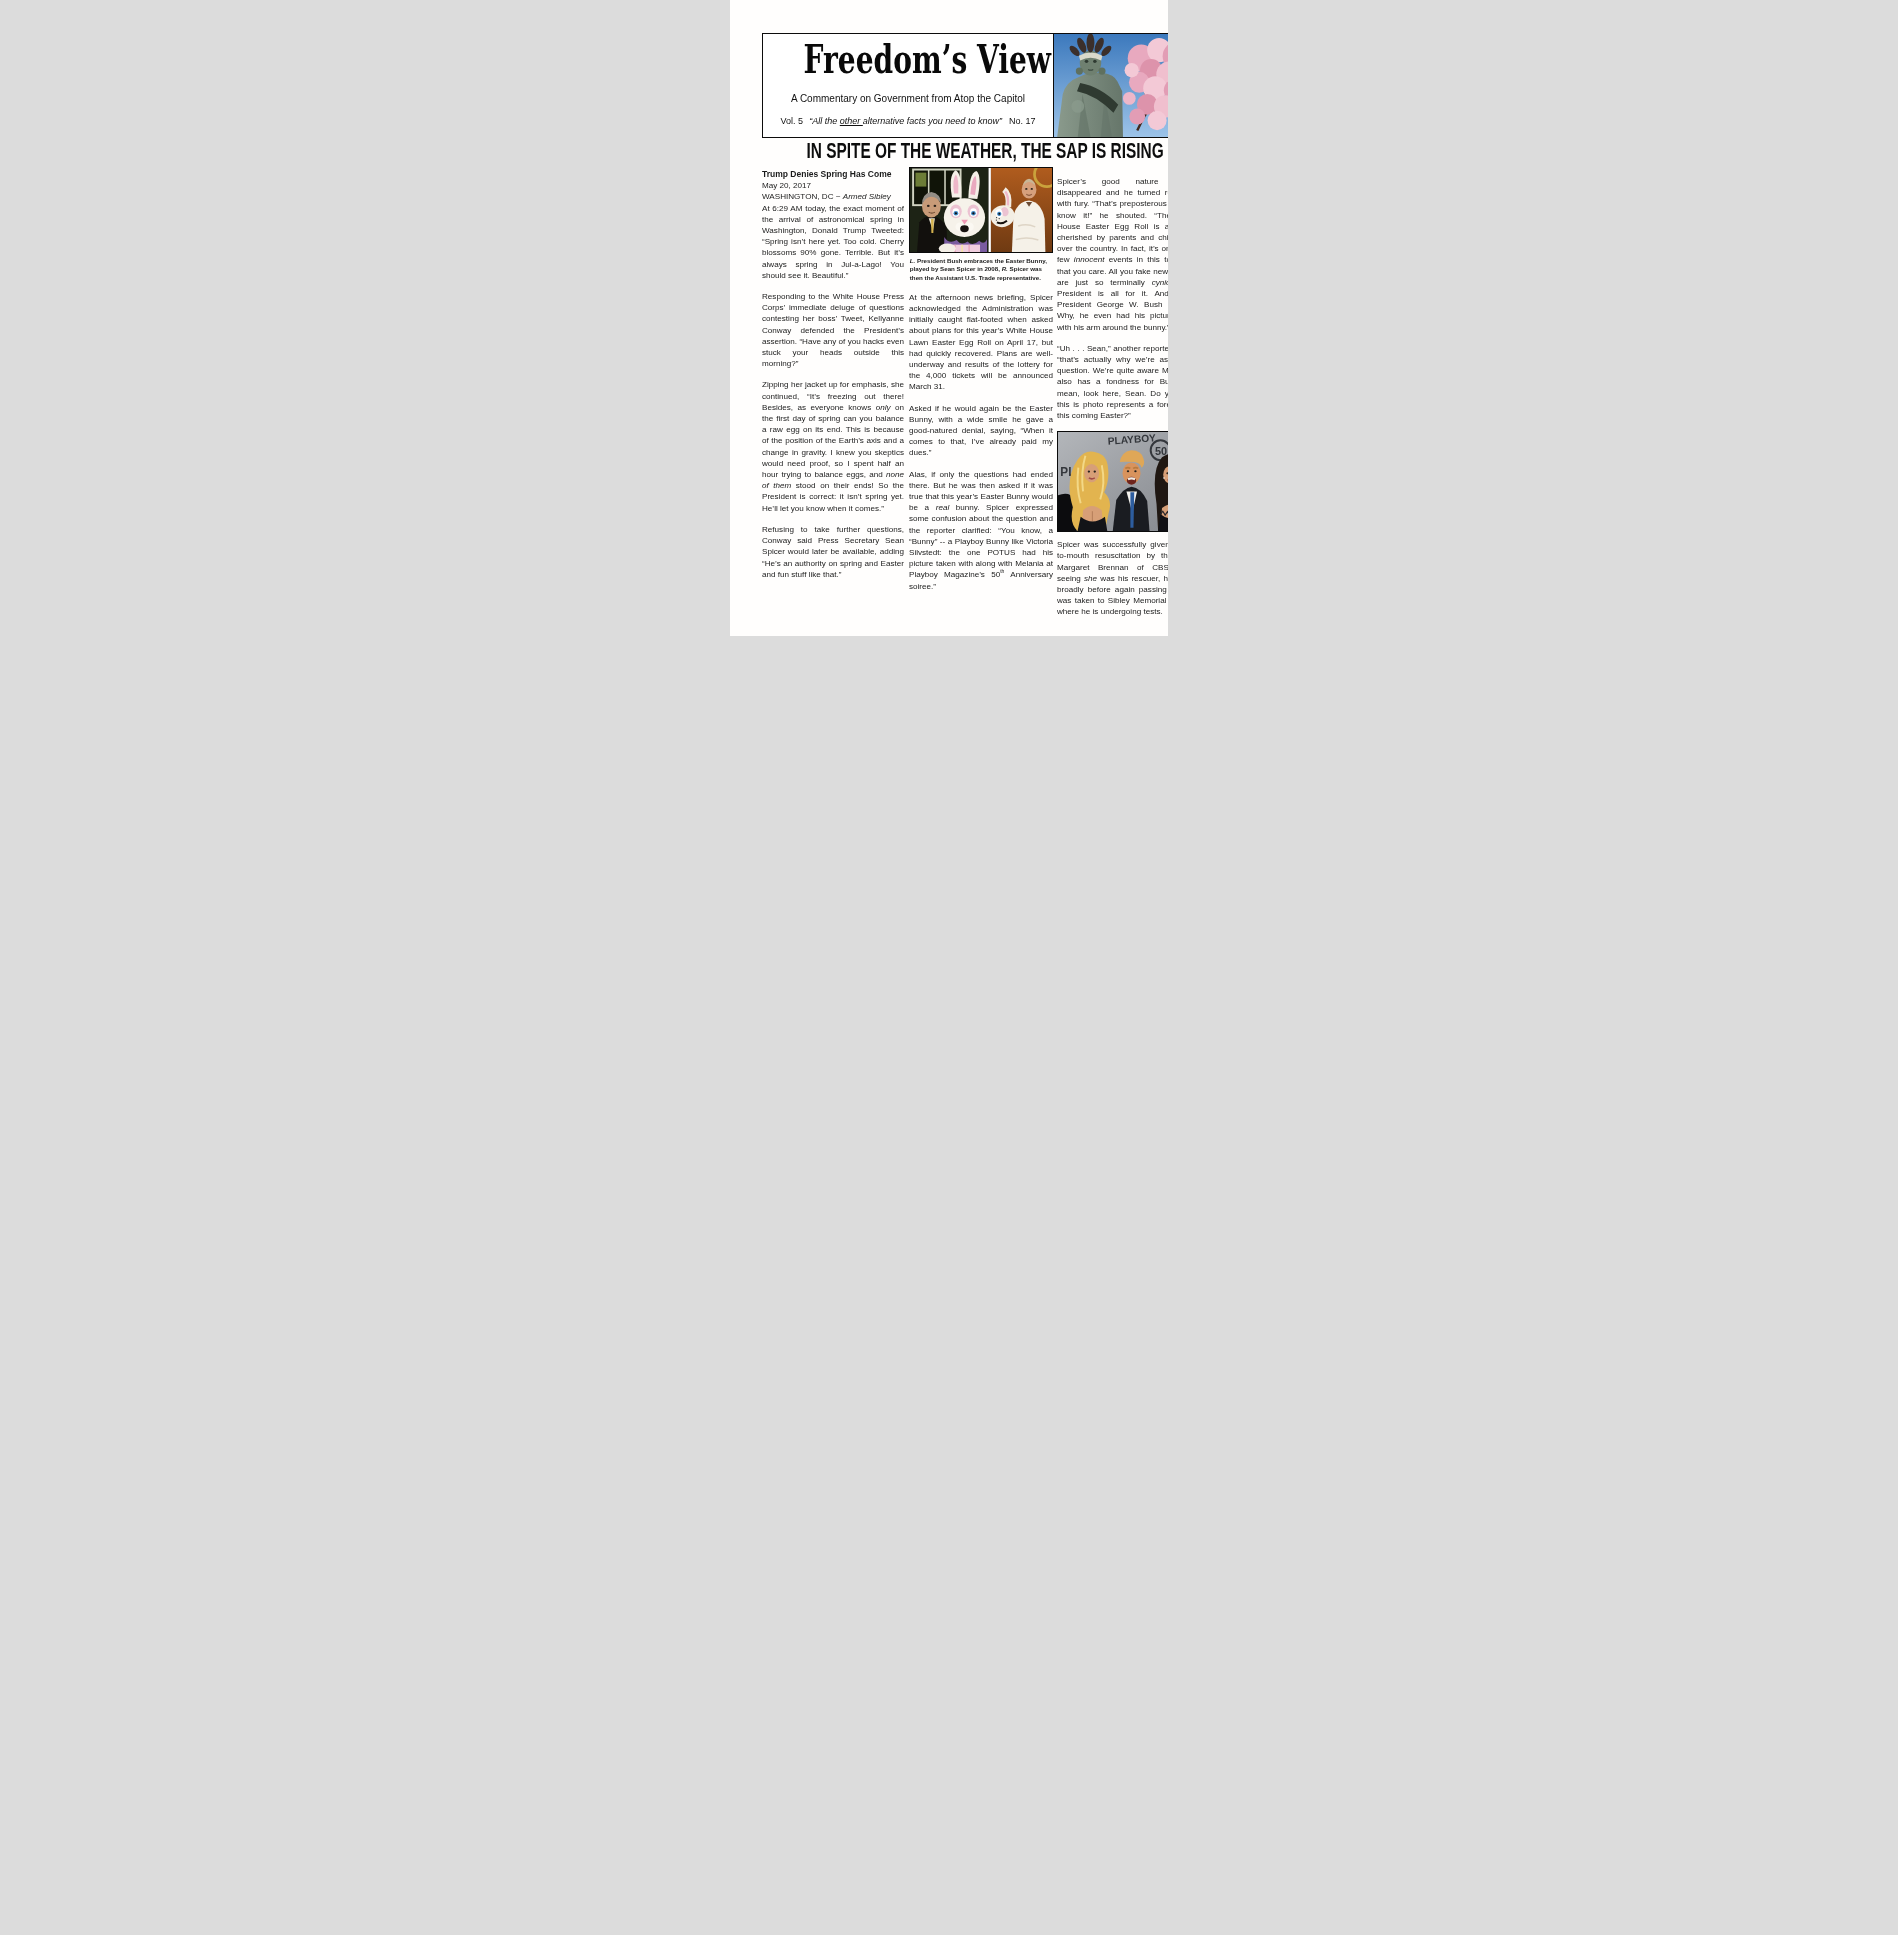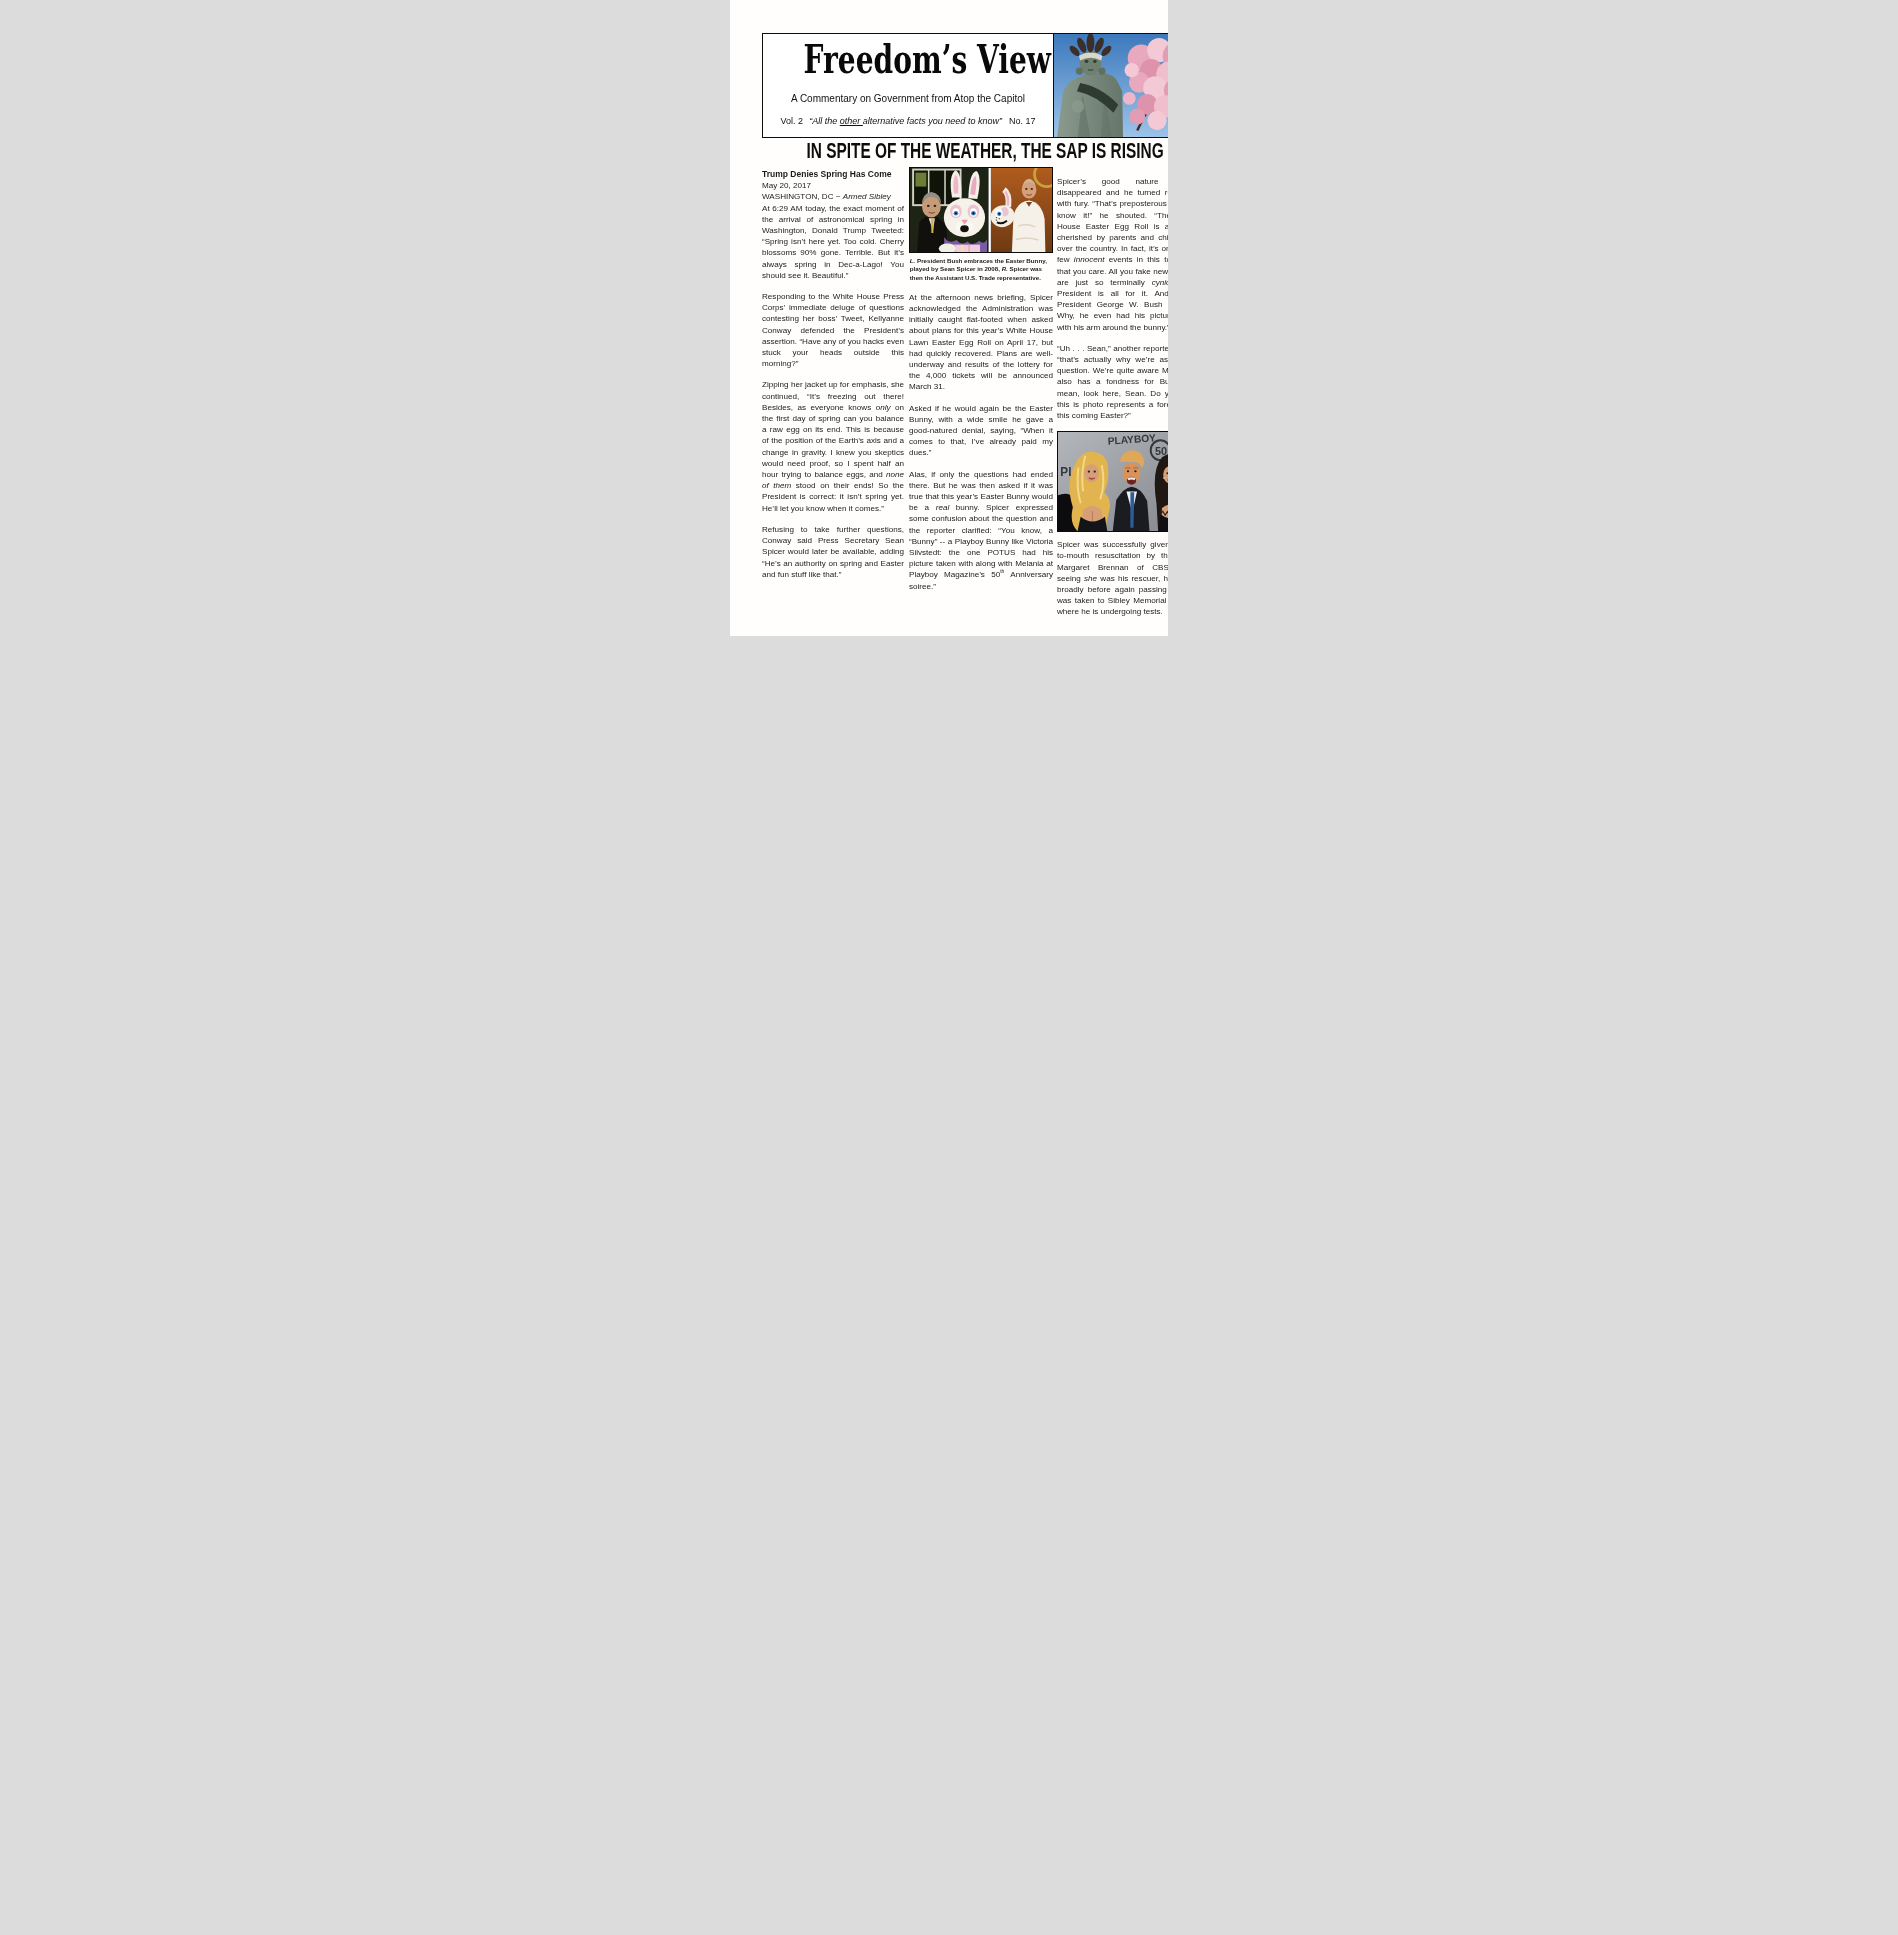--- a/index.html
+++ b/index.html
@@ -48,21 +48,21 @@
 </head>
 <body>
 
 <div class="page">
 
   <div class="masthead-box">
     <div class="masthead-text">
       <div class="mast-title">Freedom’s View</div>
       <div class="mast-sub">A Commentary on Government from Atop the Capitol</div>
       <div class="mast-vol">
-        <span class="gap-l">Vol. 2</span><span><span class="it">“All the </span><span class="it un">other </span><span class="it">alternative facts you need to know”</span></span><span class="gap-r">No. 17</span>
+        <span class="gap-l">Vol. 5</span><span><span class="it">“All the </span><span class="it un">other </span><span class="it">alternative facts you need to know”</span></span><span class="gap-r">No. 17</span>
       </div>
     </div>
     <div class="mast-photo">
       <svg viewBox="0 0 343 256" preserveAspectRatio="none">
         <defs>
           <linearGradient id="sky" x1="0" y1="0" x2="0" y2="1">
             <stop offset="0" stop-color="#3c79bd"></stop>
               <stop offset="1" stop-color="#9cc3e8"></stop>
           </linearGradient>
           <linearGradient id="robe" x1="0" y1="0" x2="1" y2="0">
@@ -117,21 +117,21 @@
   </div>
 
   <div class="headline">
     <span class="headline-inner">IN SPITE OF THE WEATHER, THE SAP IS RISING</span>
   </div>
 
   <div class="col col-left">
     <div class="story-title">Trump Denies Spring Has Come</div>
     <div>May 20, 2017</div>
     <div><span>WASHINGTON, DC ~ </span><span class="it">Armed Sibley</span></div>
-    <p><span>At 6:29 AM today, the exact moment of the arrival of astronomical spring in Washington, Donald Trump Tweeted: “Spring isn’t here yet. Too cold. Cherry blossoms 90% gone. Terrible. But it’s always spring in Dec-a-Lago! You should see it. Beautiful.”</span></p>
+    <p><span>At 6:29 AM today, the exact moment of the arrival of astronomical spring in Washington, Donald Trump Tweeted: “Spring isn’t here yet. Too cold. Cherry blossoms 90% gone. Terrible. But it’s always spring in Jul-a-Lago! You should see it. Beautiful.”</span></p>
     <p><span>Responding to the White House Press Corps’ immediate deluge of questions contesting her boss’ Tweet, Kellyanne Conway defended the President’s assertion. “Have any of you hacks even stuck your heads outside this morning?”</span></p>
     <p><span>Zipping her jacket up for emphasis, she continued, “It’s freezing out there! Besides, as everyone knows </span><span class="it">only</span><span> on the first day of spring can you balance a raw egg on its end. This is because of the position of the Earth’s axis and a change in gravity. I knew you skeptics would need proof, so I spent half an hour trying to balance eggs, and </span><span class="it">none of them</span><span> stood on their ends! So the President is correct: it isn’t spring yet. He’ll let you know when it comes.”</span></p>
     <p><span>Refusing to take further questions, Conway said Press Secretary Sean Spicer would later be available, adding “He’s an authority on spring and Easter and fun stuff like that.”</span></p>
   </div>
 
   <div class="col col-mid">
     <div class="photo-frame bunny-photo">
       <svg viewBox="0 0 365 217" preserveAspectRatio="none">
         <defs>
           <linearGradient id="warm" x1="0" y1="0" x2="0" y2="1">

